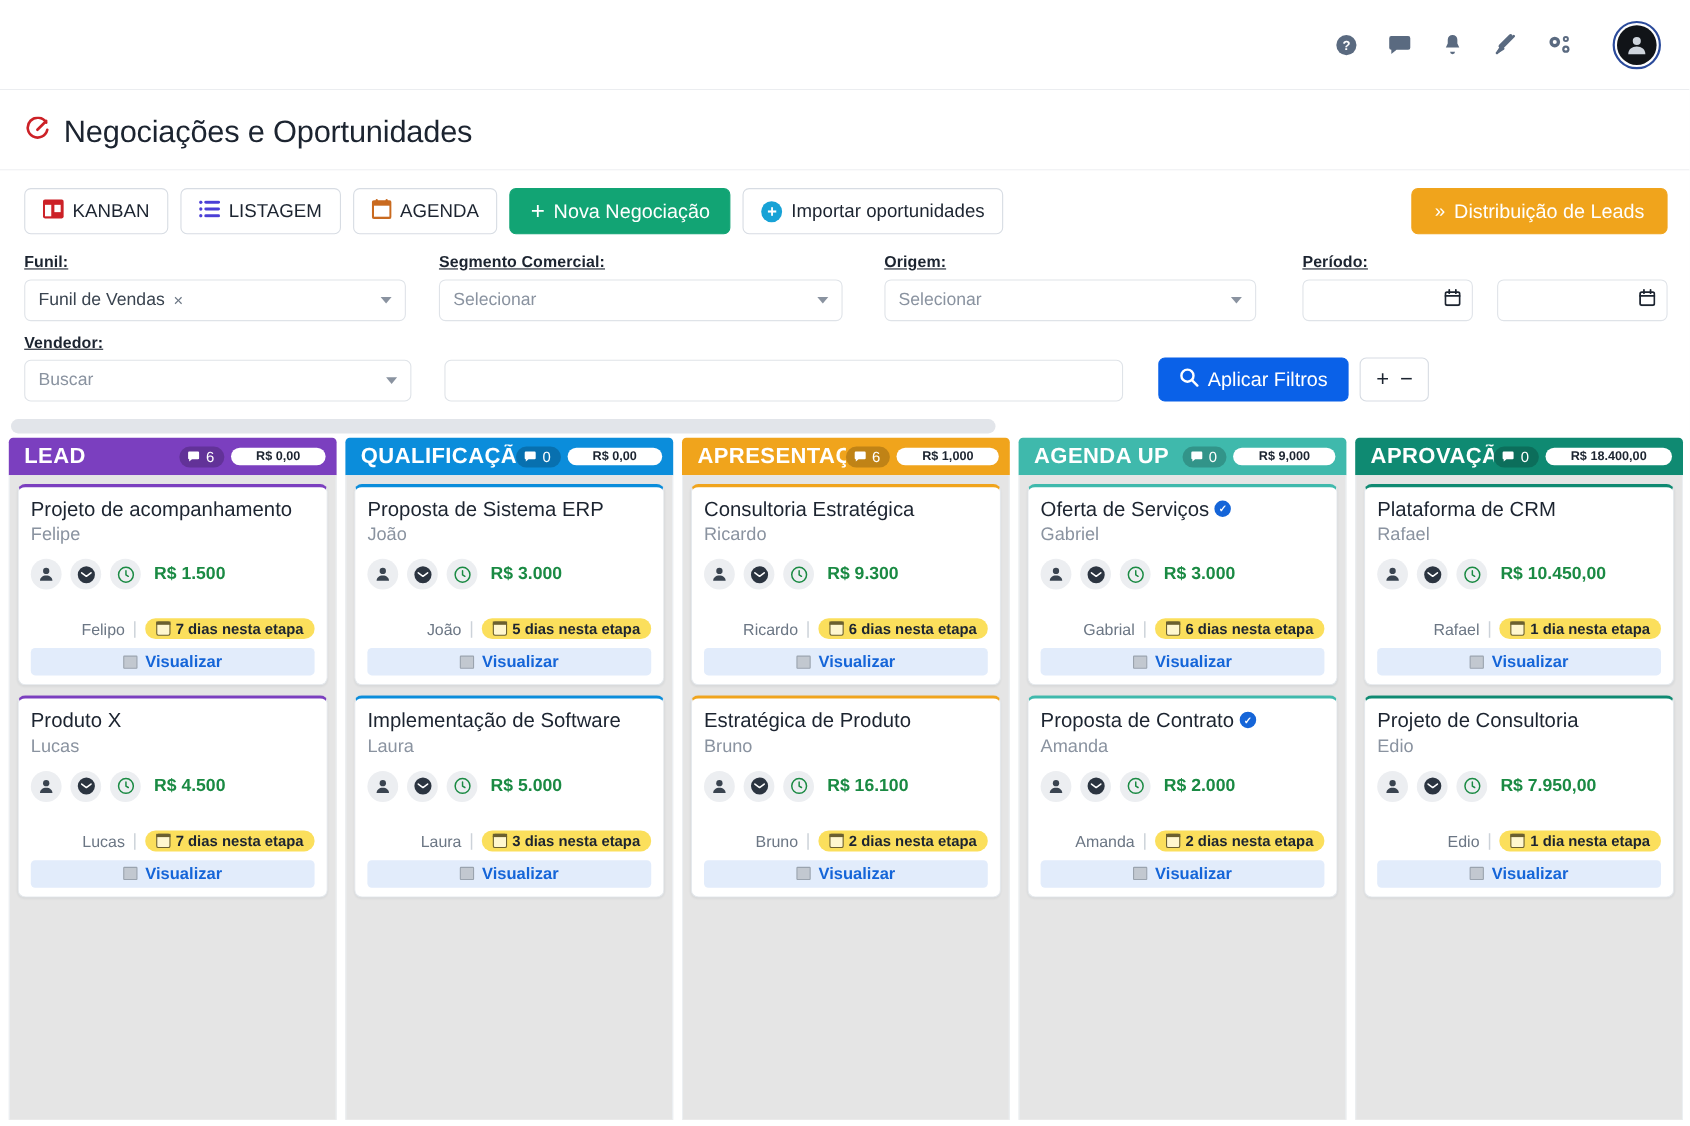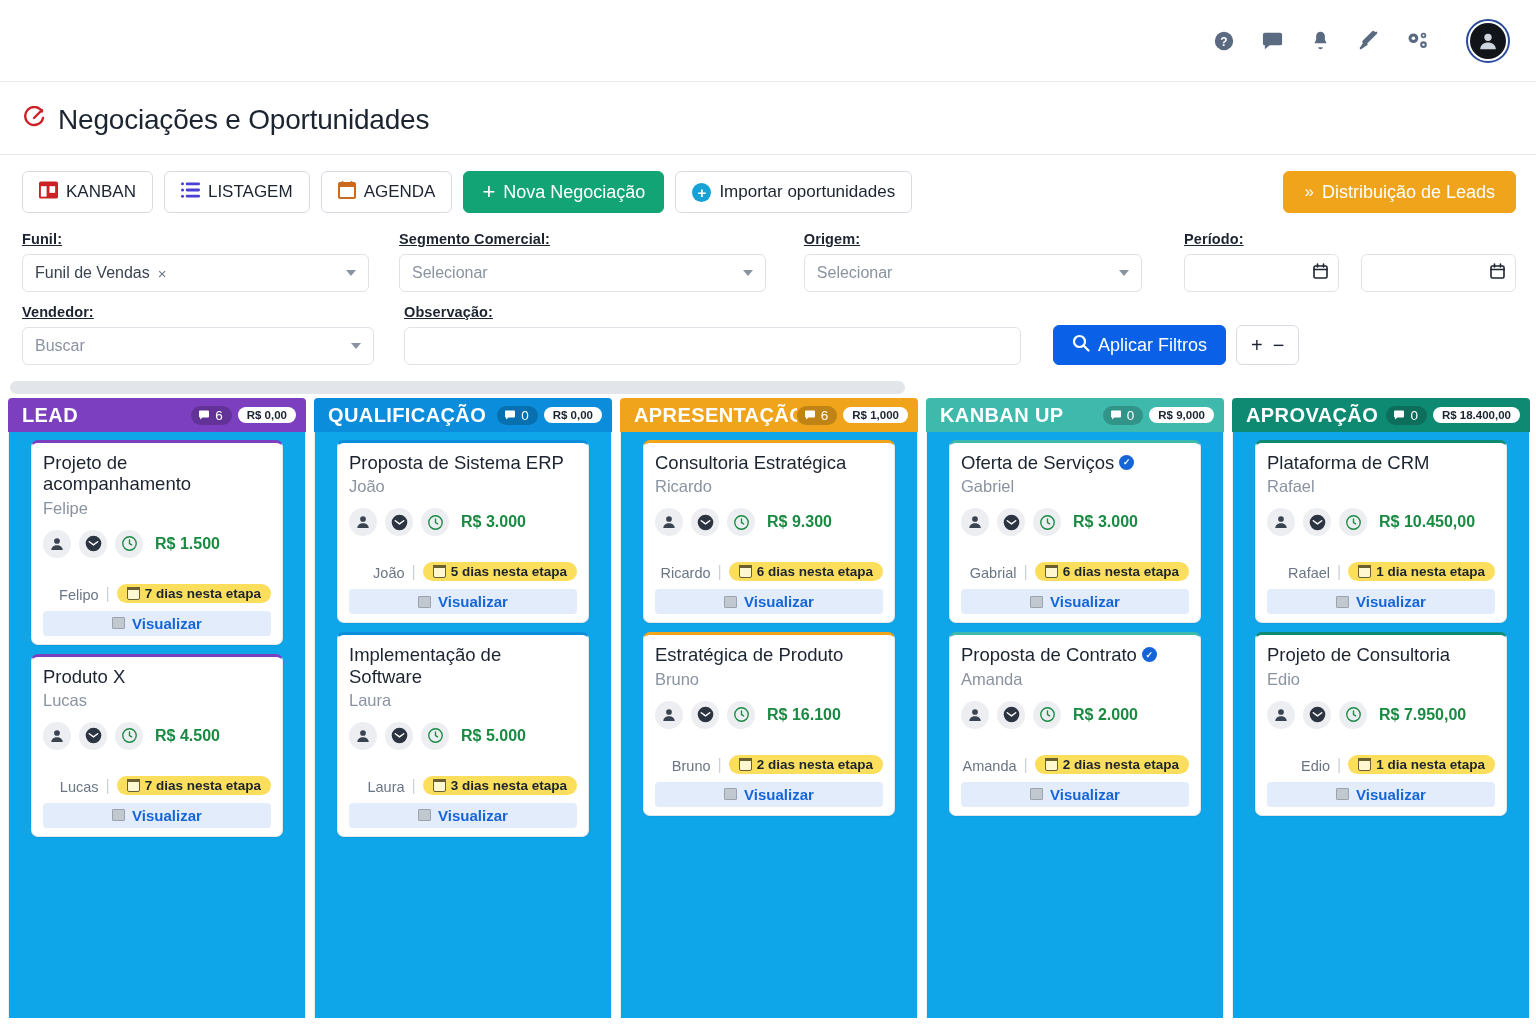--- a/index.html
+++ b/index.html
@@ -139,28 +139,28 @@
     font-size: 20px; font-weight: bold; letter-spacing: .4px;
     white-space: nowrap; overflow: hidden;
   }
   .col-meta { display: flex; align-items: center; gap: 6px; }
   .cnt-pill {
     display: inline-flex; align-items: center; gap: 5px;
     background: rgba(0,0,0,.20); border-radius: 11px;
     padding: 2px 9px 2px 7px; font-size: 13.5px; color: #fff;
   }
   .val-pill {
-    background: #fff; border-radius: 11px; padding: 2px 9px;
+    background: #fff; border-radius: 11px; padding: 2px 23px;
     font-size: 11.5px; font-weight: bold; color: #1c2430;
     white-space: nowrap;
   }
   .col-body {
-    flex: 1; background: #0ea5e9;
+    flex: 1; background: #e5e5e5;
     border-left: 1px solid #eceff2; border-right: 1px solid #eceff2;
-    padding: 8px 22px; display: flex; flex-direction: column; gap: 9px;
+    padding: 8px 7px; display: flex; flex-direction: column; gap: 9px;
     overflow: hidden;
   }
 
   
   .card {
     background: #fff; border: 1px solid #e4e8ec; border-radius: 7px;
     border-top-width: 3px; padding: 9px 11px 8px 11px;
     box-shadow: 0 1px 2px rgba(20,30,50,.06);
     cursor: pointer;
   }
@@ -384,21 +384,20 @@
 
     <div class="filter-row">
       <div class="fgroup" style="width:352px;margin-right:30px;">
         <div class="flabel">Vendedor:</div>
         <div class="fctl placeholder">
           <span>Buscar</span>
           <span class="caret"></span>
         </div>
       </div>
       <div class="fgroup" style="width:617px;margin-right:32px;">
-        <div class="flabel">Observação:</div>
         <div class="fctl">
           <span></span>
         </div>
       </div>
       <button class="btn btn-blue">
         <span>
           <svg width="18" height="18" viewBox="0 0 18 18" fill="none" stroke="#fff" stroke-width="2.2" stroke-linecap="round">
               <circle cx="7.5" cy="7.5" r="5.5"></circle>
               <path d="M11.8 11.8L16.5 16.5"></path>
             </svg>
@@ -694,21 +693,21 @@
             </div>
             <div class="view-btn">
               <span class="doc-ico"></span>
               <span>Visualizar</span>
             </div>
           </div>
         </div>
       </div>
       <div class="col">
         <div class="col-head" style="background: rgb(63, 185, 172);">
-          <div class="col-title">KANBAN UP</div>
+          <div class="col-title">AGENDA UP</div>
           <div class="col-meta">
             <span class="cnt-pill">
               <svg width="12" height="12" viewBox="0 0 24 24" fill="#fff">
                 <path d="M4 3h16a2 2 0 0 1 2 2v10a2 2 0 0 1-2 2H9l-5 4v-4a2 2 0 0 1-2-2V5a2 2 0 0 1 2-2z"></path>
               </svg>
               <span>0</span>
             </span>
             <span class="val-pill">R$ 9,000</span>
           </div>
         </div>

